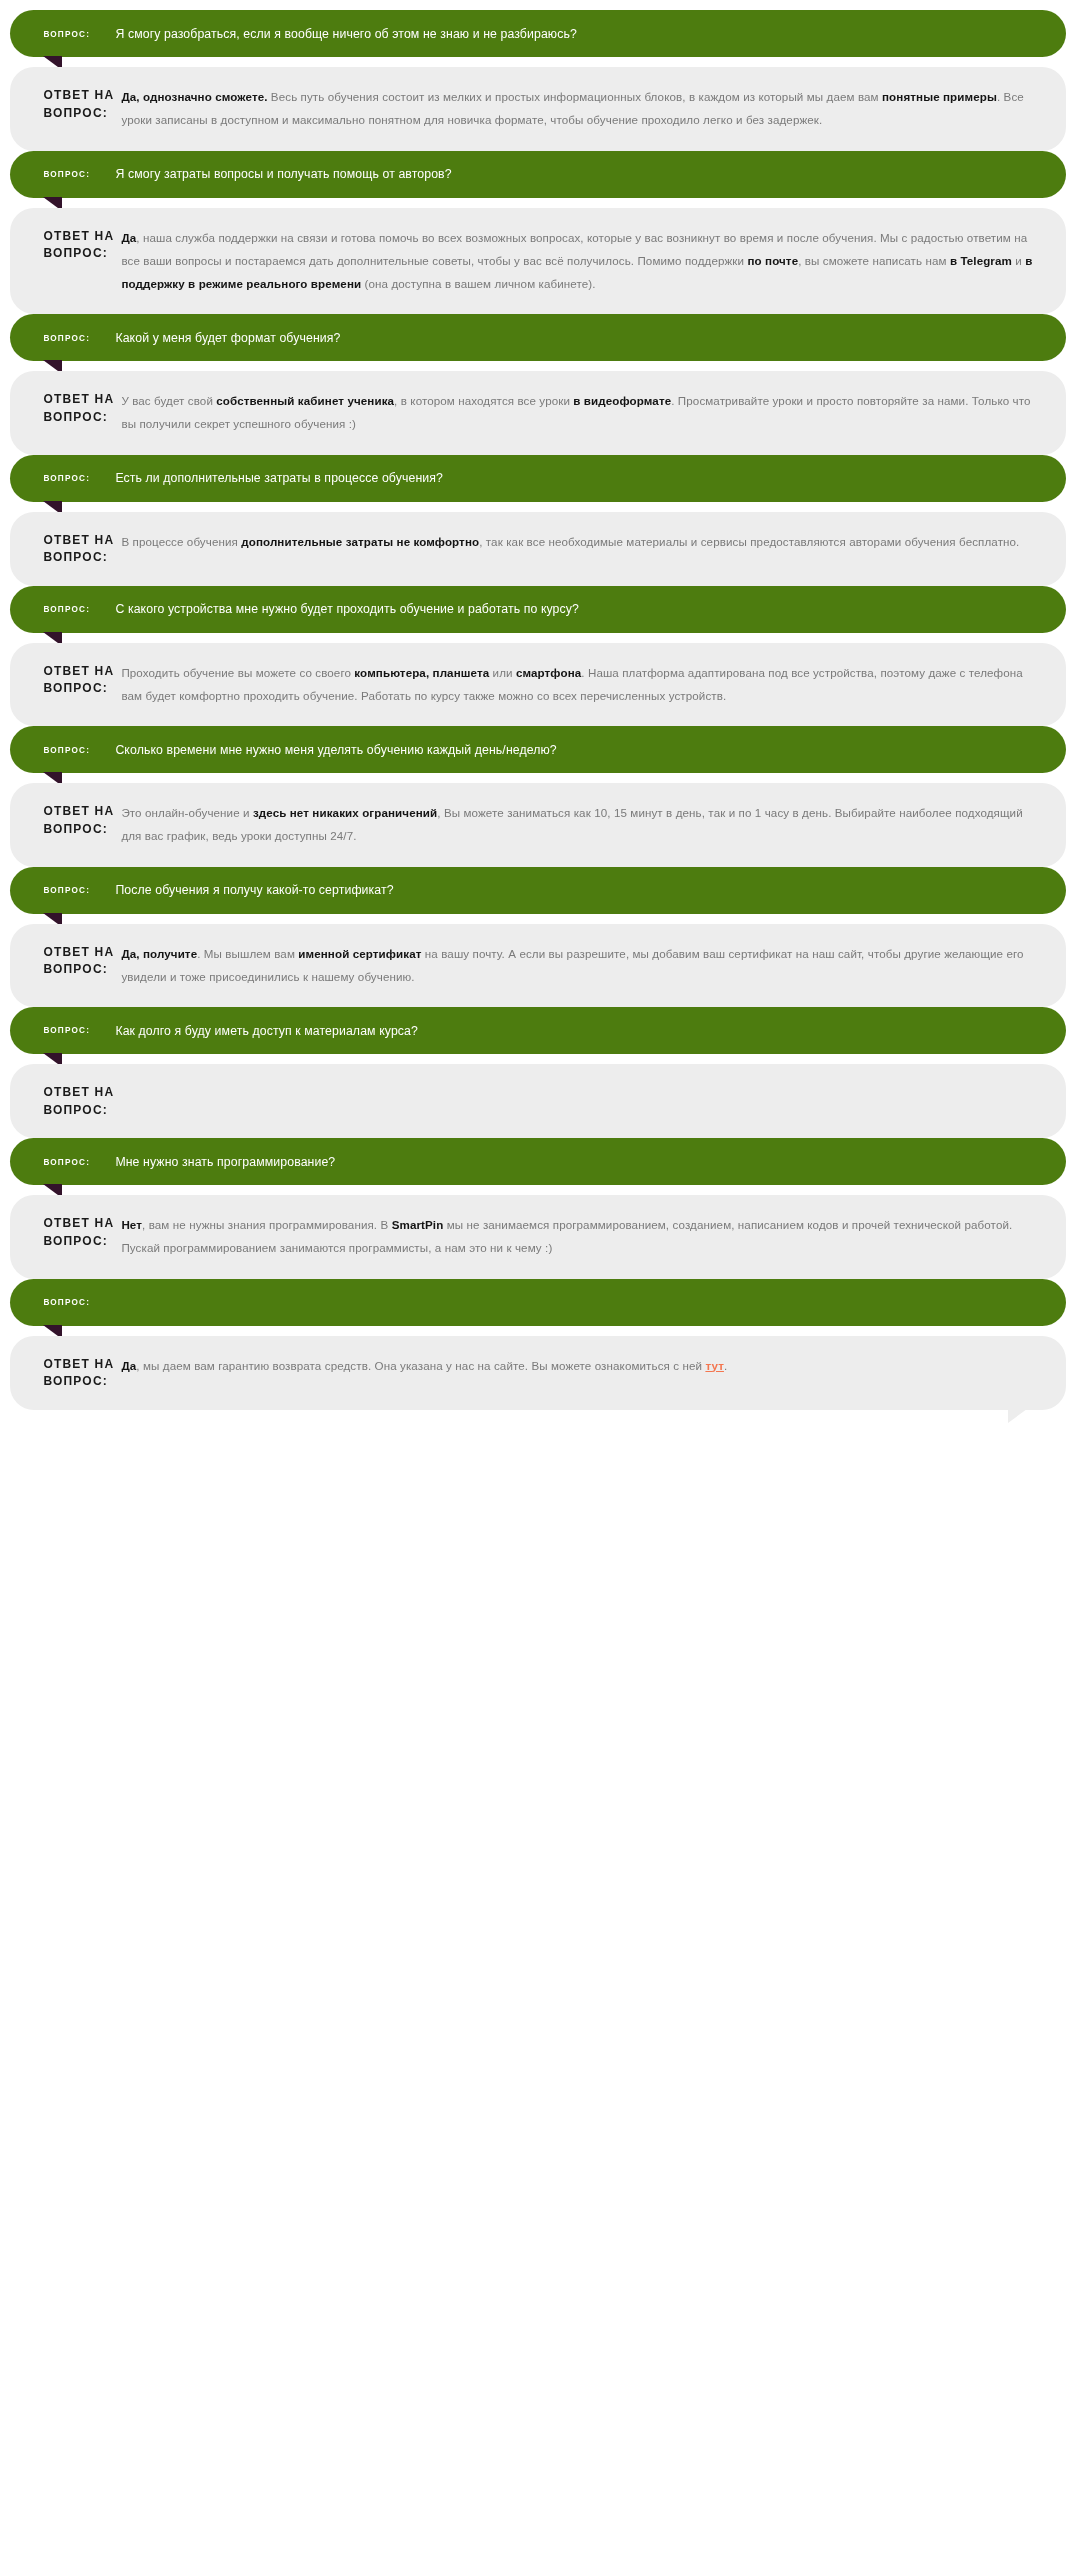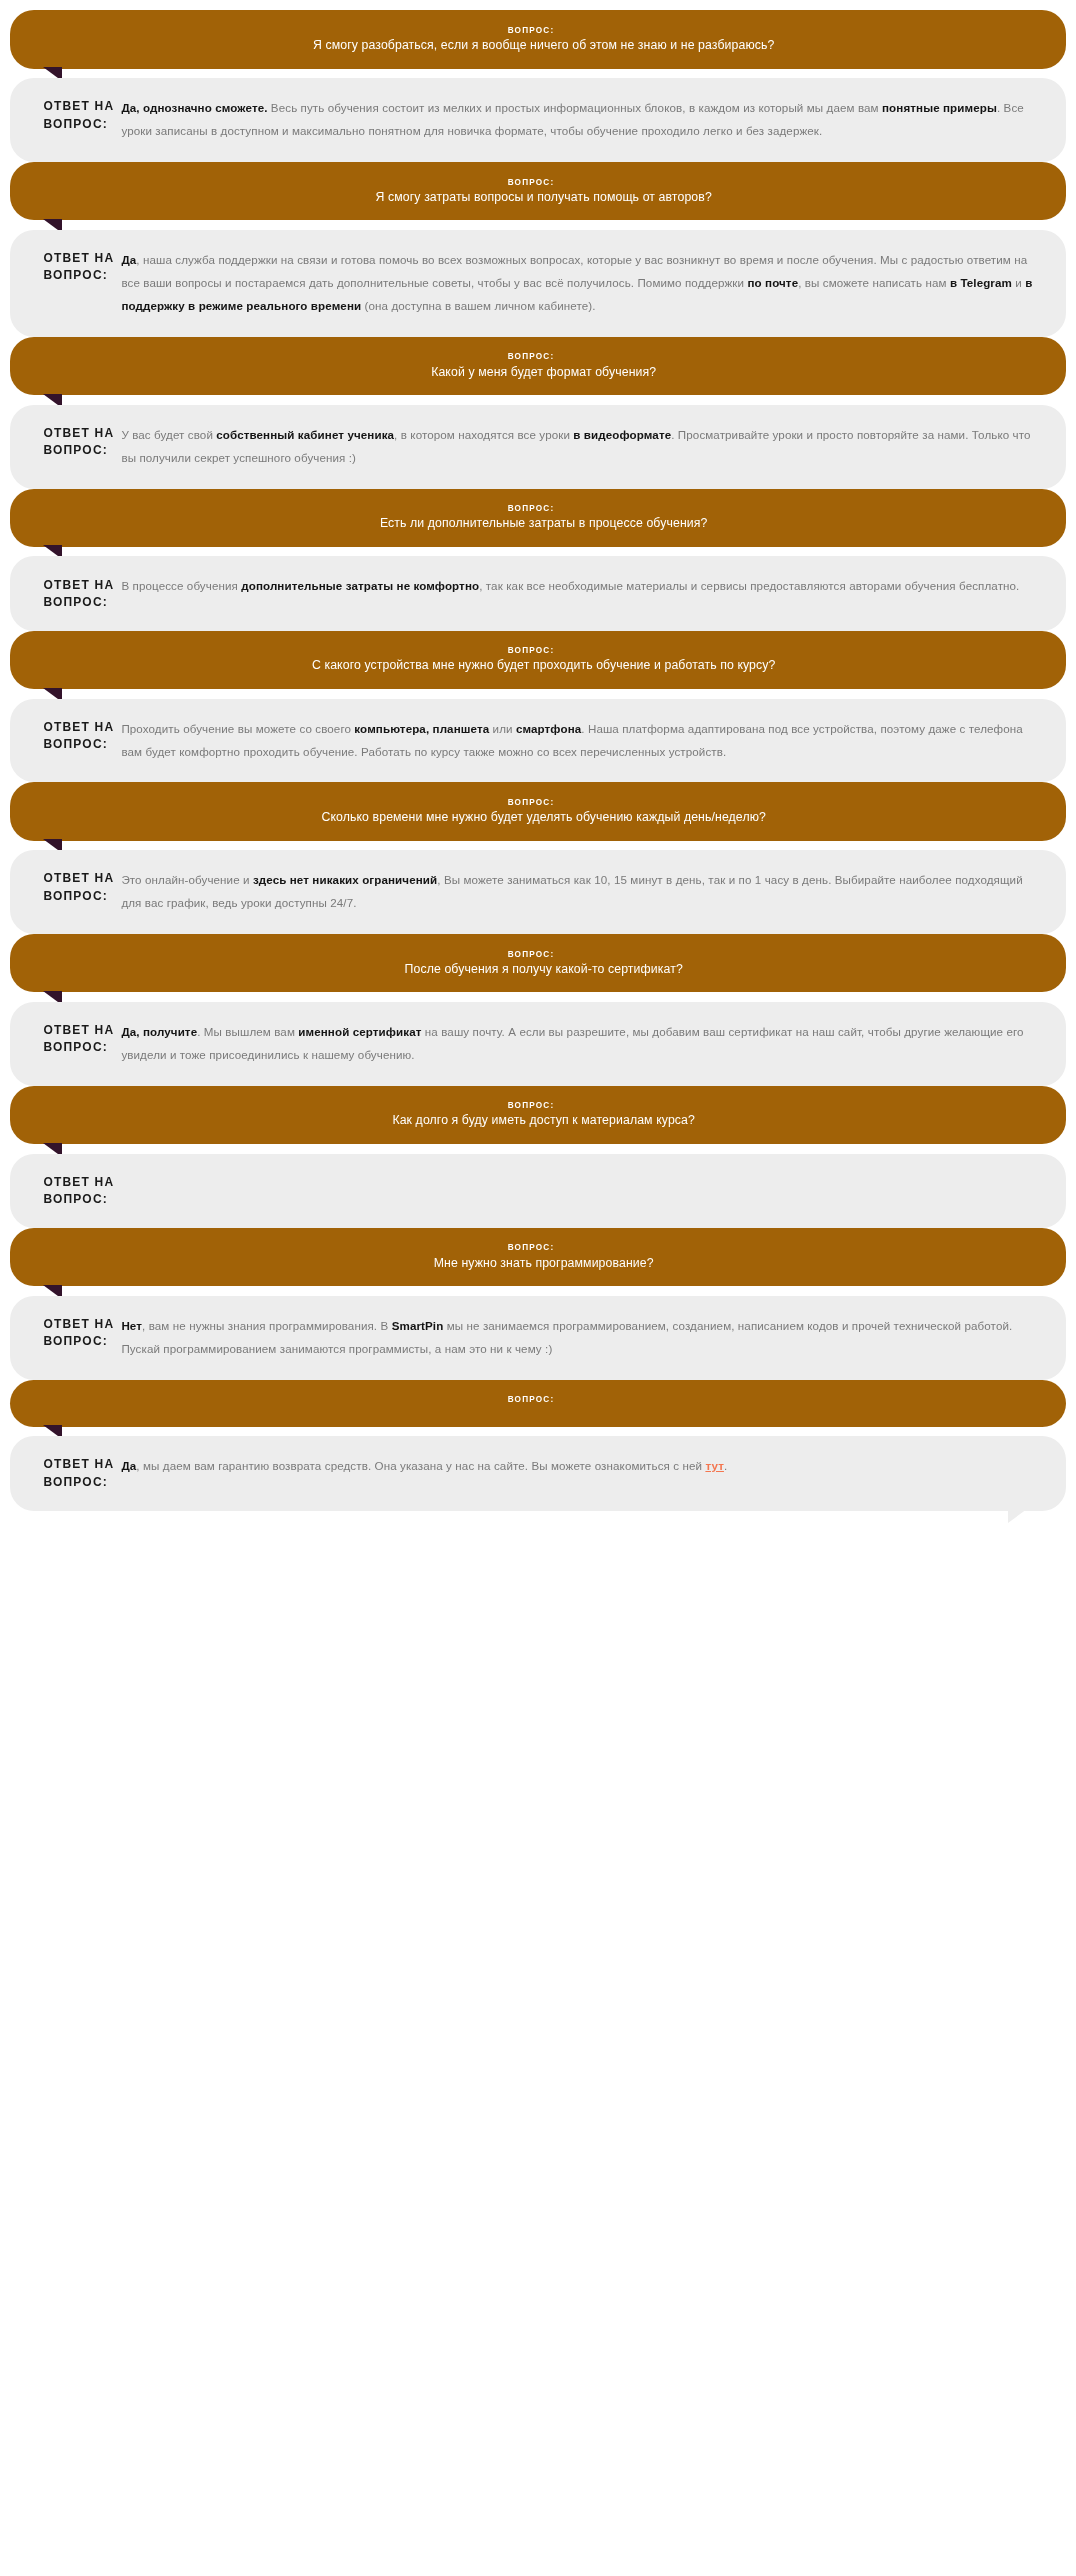--- a/index.html
+++ b/index.html
@@ -26,26 +26,25 @@
     position: relative;
     margin: 0 auto;
     display: flex;
     align-items: flex-start;
   }
 
   
   .question-bubble {
     width: 1056px;
     margin: 0 0 0 10.4px;
-    background: #a16207;
+    background: #4d7c0f;
     border-radius: 24px;
     min-height: 47px;
     padding: 14px 22.4px 14px 33px;
     align-items: center;
-    flex-direction: column;
   }
   .question-bubble::after {
     content: "";
     position: absolute;
     left: 33px;
     bottom: -12.7px;
     width: 0;
     height: 0;
     border-style: solid;
     border-width: 14px 0 0 19.4px;
@@ -178,21 +177,21 @@
     </div>
     <div class="bubble answer-bubble">
       <div class="a-label">ОТВЕТ НА ВОПРОС:</div>
       <div class="a-text">Проходить обучение вы можете со своего <b>компьютера, планшета</b> или <b>смартфона</b>. Наша платформа адаптирована под все устройства, поэтому даже с телефона вам будет комфортно проходить обучение. Работать по курсу также можно со всех перечисленных устройств.</div>
     </div>
   </div>
 
   <div class="qa-pair">
     <div class="bubble question-bubble">
       <div class="q-label">ВОПРОС:</div>
-      <div class="q-text">Сколько времени мне нужно будет уделять обучению каждый день/неделю?</div>
+      <div class="q-text">Сколько времени мне нужно меня уделять обучению каждый день/неделю?</div>
     </div>
     <div class="bubble answer-bubble">
       <div class="a-label">ОТВЕТ НА ВОПРОС:</div>
       <div class="a-text">Это онлайн-обучение и <b>здесь нет никаких ограничений</b>, Вы можете заниматься как 10, 15 минут в день, так и по 1 часу в день. Выбирайте наиболее подходящий для вас график, ведь уроки доступны 24/7.</div>
     </div>
   </div>
 
   <div class="qa-pair">
     <div class="bubble question-bubble">
       <div class="q-label">ВОПРОС:</div>

